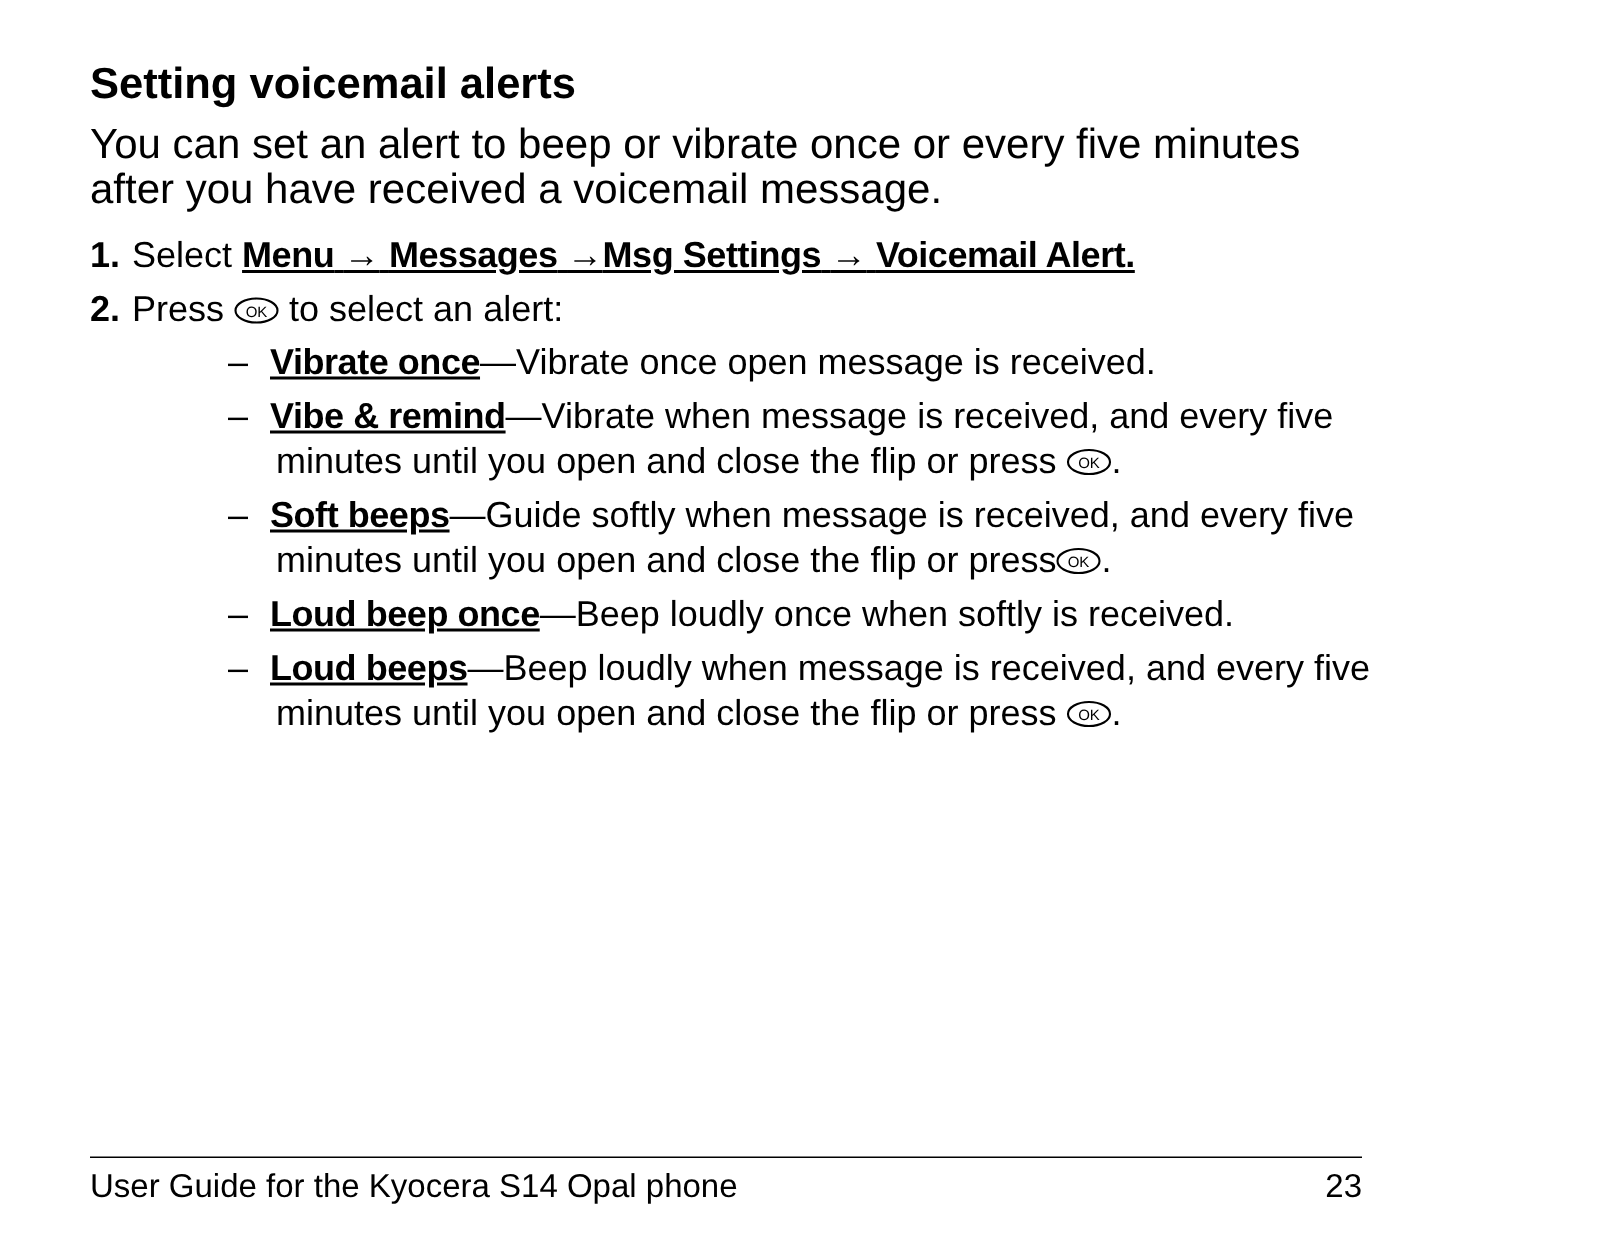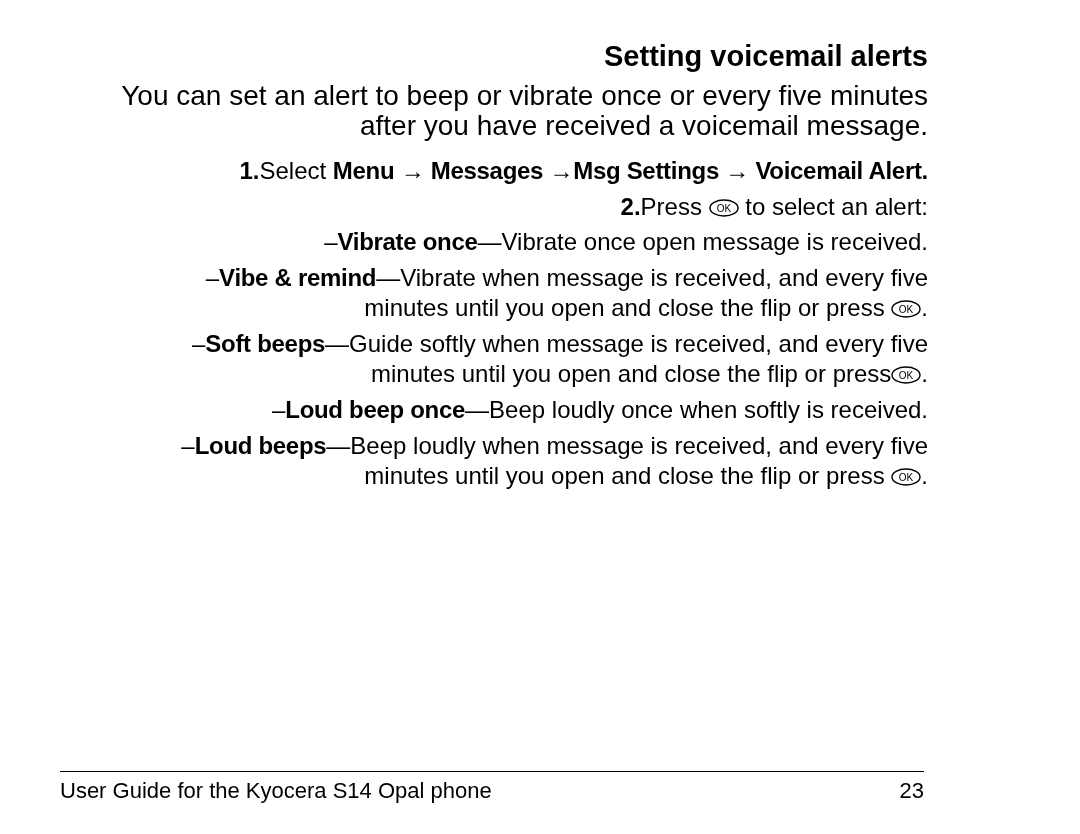--- a/index.html
+++ b/index.html
@@ -10,21 +10,20 @@
     background: #fff;
     font-family: Helvetica, Arial, sans-serif;
     color: #000;
   }
   .page {
     box-sizing: border-box;
     width: 960px;
     height: 834px;
     padding: 40px 32px 24px 60px;
     position: relative;
-    text-align: right;
   }
   h2.title {
     font-size: 29px;
     font-weight: 700;
     margin: 0 0 8px 0;
     letter-spacing: 0px;
   }
   .body-text {
     font-size: 28px;
     line-height: 30px;
@@ -41,21 +40,21 @@
     margin-bottom: 4px;
     padding-left: 36px;
     text-indent: -36px;
   }
   ol.steps > li .num {
     font-weight: 700;
     display: inline-block;
     width: 28px;
     text-indent: 0;
   }
-  .cond { font-weight: 700; font-stretch: condensed; letter-spacing: -0.3px; }
+  .cond { font-weight: 700; font-stretch: condensed; letter-spacing: -0.3px; text-decoration: underline; }
   .arrow { font-weight: 400; }
   ul.sub {
     list-style: none;
     padding: 0;
     margin: 4px 0 0 0;
   }
   ul.sub > li {
     padding-left: 88px;
     text-indent: -32px;
     margin-bottom: 6px;
@@ -68,21 +67,21 @@
   }
   .ok-icon {
     display: inline-block;
     vertical-align: -2px;
     text-indent: 0;
   }
   .ok-icon svg { display: block; }
   .footer {
     position: absolute;
     left: 60px;
-    right: 36px;
+    right: 52px;
     bottom: 30px;
   }
   .footer-rule {
     border: 0;
     border-top: 1.5px solid #000;
     margin: 0 0 6px 0;
   }
   .footer-row {
     display: flex;
     justify-content: space-between;

